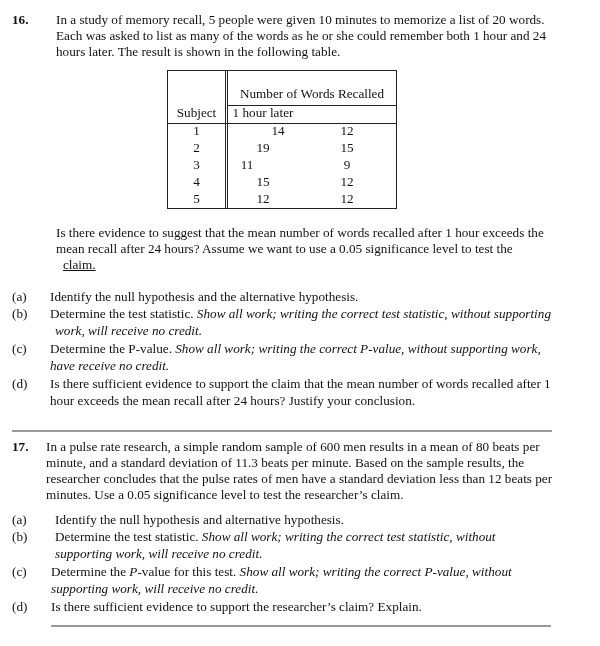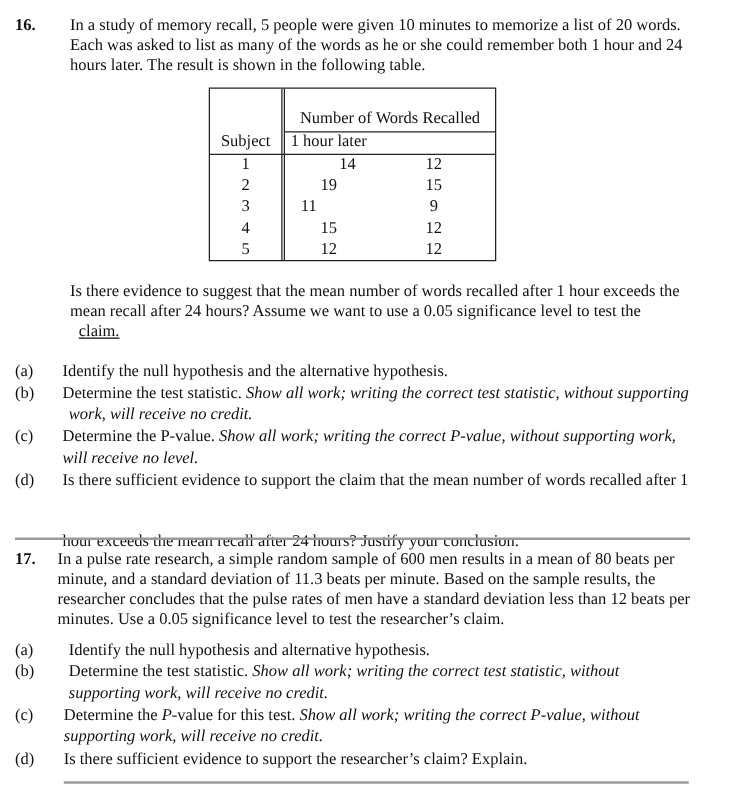--- a/index.html
+++ b/index.html
@@ -67,25 +67,25 @@
 
   <div class="abs lbl" style="left:12px;top:289px;">(a)</div>
   <div class="abs line" style="left:50px;top:289px;">Identify the null hypothesis and the alternative hypothesis.</div>
 
   <div class="abs lbl" style="left:12px;top:306px;">(b)</div>
   <div class="abs line" style="left:50px;top:306px;"><span>Determine the test statistic. </span><i>Show all work; writing the correct test statistic, without supporting</i></div>
   <div class="abs line" style="left:55px;top:323px;"><i>work, will receive no credit.</i></div>
 
   <div class="abs lbl" style="left:12px;top:341px;">(c)</div>
   <div class="abs line" style="left:50px;top:341px;"><span>Determine the P-value. </span><i>Show all work; writing the correct P-value, without supporting work,</i></div>
-  <div class="abs line" style="left:50px;top:358px;"><i>will receive no level.</i></div>
+  <div class="abs line" style="left:50px;top:358px;"><i>have receive no credit.</i></div>
 
   <div class="abs lbl" style="left:12px;top:376px;">(d)</div>
   <div class="abs line" style="left:50px;top:376px;">Is there sufficient evidence to support the claim that the mean number of words recalled after 1</div>
-  <div class="abs line" style="left:50px;top:393px;margin-top:32px;">hour exceeds the mean recall after 24 hours?  Justify your conclusion.</div>
+  <div class="abs line" style="left:50px;top:393px;">hour exceeds the mean recall after 24 hours?  Justify your conclusion.</div>
 </div>
 
 <div class="rule" style="left:12px;width:540px;top:430px;"></div>
 
 <div>
   <div class="abs qnum" style="left:12px;top:439px;">17.</div>
   <div class="abs line" style="left:46px;top:439px;">In a pulse rate research, a simple random sample of 600 men results in a mean of 80 beats per</div>
   <div class="abs line" style="left:46px;top:455px;">minute, and a standard deviation of 11.3 beats per minute. Based on the sample results, the</div>
   <div class="abs line" style="left:46px;top:471px;">researcher concludes that the pulse rates of men have a standard deviation less than 12 beats per</div>
   <div class="abs line" style="left:46px;top:487px;">minutes. Use a 0.05 significance level to test the researcher’s claim.</div>

